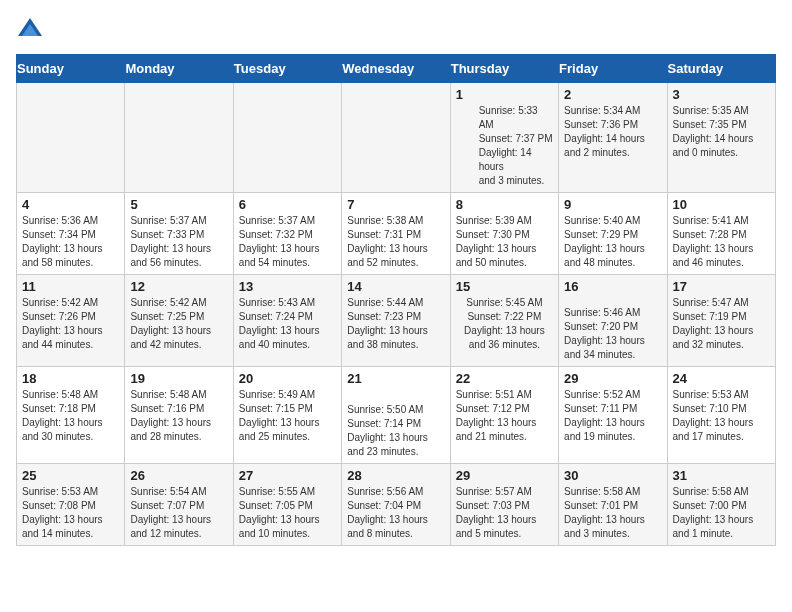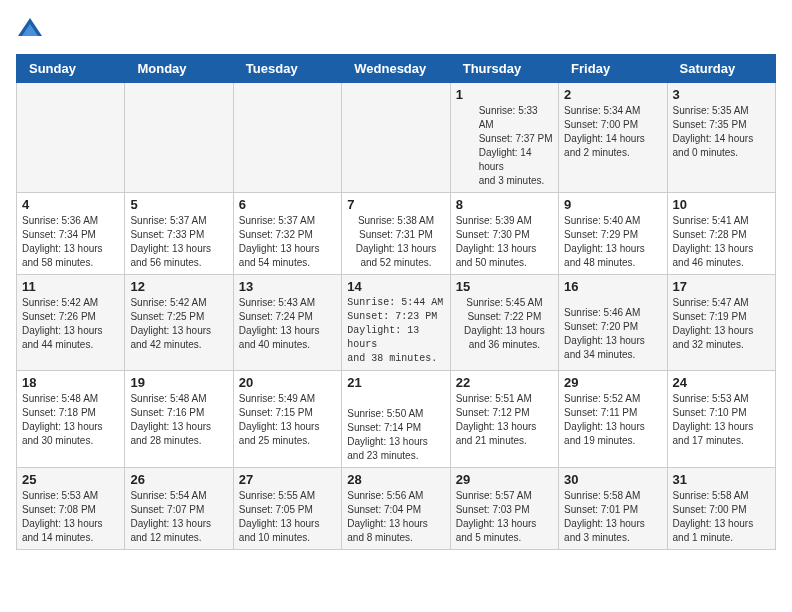--- a/index.html
+++ b/index.html
@@ -56,21 +56,21 @@
       width: 100%;
       border-collapse: collapse;
     }
     thead tr {
       background-color: #1a5fa8;
     }
     thead th {
       color: #fff;
       font-size: 13px;
       font-weight: bold;
-      padding: 6px 12px;
+      padding: 6px 0;
       text-align: left;
       border: 1px solid #1a5fa8;
     }
     tbody tr {
       vertical-align: top;
     }
     tbody td {
       border: 1px solid #ccc;
       padding: 4px 5px;
       font-size: 10.5px;
@@ -138,21 +138,21 @@
         <td>
           <span class="day-number">1</span>
           <div class="day-info" style="white-space: pre-line; margin-left: 23px;">Sunrise: 5:33 AM
 Sunset: 7:37 PM
 Daylight: 14 hours
 and 3 minutes.</div>
         </td>
         <td>
           <span class="day-number">2</span>
           <div class="day-info" style="white-space: pre-line;">Sunrise: 5:34 AM
-Sunset: 7:00 PM
+Sunset: 7:36 PM
 Daylight: 14 hours
 and 2 minutes.</div>
         </td>
         <td>
           <span class="day-number">3</span>
           <div class="day-info" style="white-space: pre-line;">Sunrise: 5:35 AM
 Sunset: 7:35 PM
 Daylight: 14 hours
 and 0 minutes.</div>
         </td>
@@ -174,21 +174,21 @@
         </td>
         <td>
           <span class="day-number">6</span>
           <div class="day-info" style="white-space: pre-line;">Sunrise: 5:37 AM
 Sunset: 7:32 PM
 Daylight: 13 hours
 and 54 minutes.</div>
         </td>
         <td>
           <span class="day-number">7</span>
-          <div class="day-info" style="white-space: pre-line; text-align: center;">Sunrise: 5:38 AM
+          <div class="day-info" style="white-space: pre-line;">Sunrise: 5:38 AM
 Sunset: 7:31 PM
 Daylight: 13 hours
 and 52 minutes.</div>
         </td>
         <td>
           <span class="day-number">8</span>
           <div class="day-info" style="white-space: pre-line;">Sunrise: 5:39 AM
 Sunset: 7:30 PM
 Daylight: 13 hours
 and 50 minutes.</div>
@@ -225,21 +225,21 @@
         </td>
         <td>
           <span class="day-number">13</span>
           <div class="day-info" style="white-space: pre-line;">Sunrise: 5:43 AM
 Sunset: 7:24 PM
 Daylight: 13 hours
 and 40 minutes.</div>
         </td>
         <td>
           <span class="day-number">14</span>
-          <div class="day-info" style="white-space: pre-line; font-family: Liberation Mono, monospace;">Sunrise: 5:44 AM
+          <div class="day-info" style="white-space: pre-line;">Sunrise: 5:44 AM
 Sunset: 7:23 PM
 Daylight: 13 hours
 and 38 minutes.</div>
         </td>
         <td>
           <span class="day-number">15</span>
           <div class="day-info" style="white-space: pre-line; text-align: center;">Sunrise: 5:45 AM
 Sunset: 7:22 PM
 Daylight: 13 hours
 and 36 minutes.</div>

